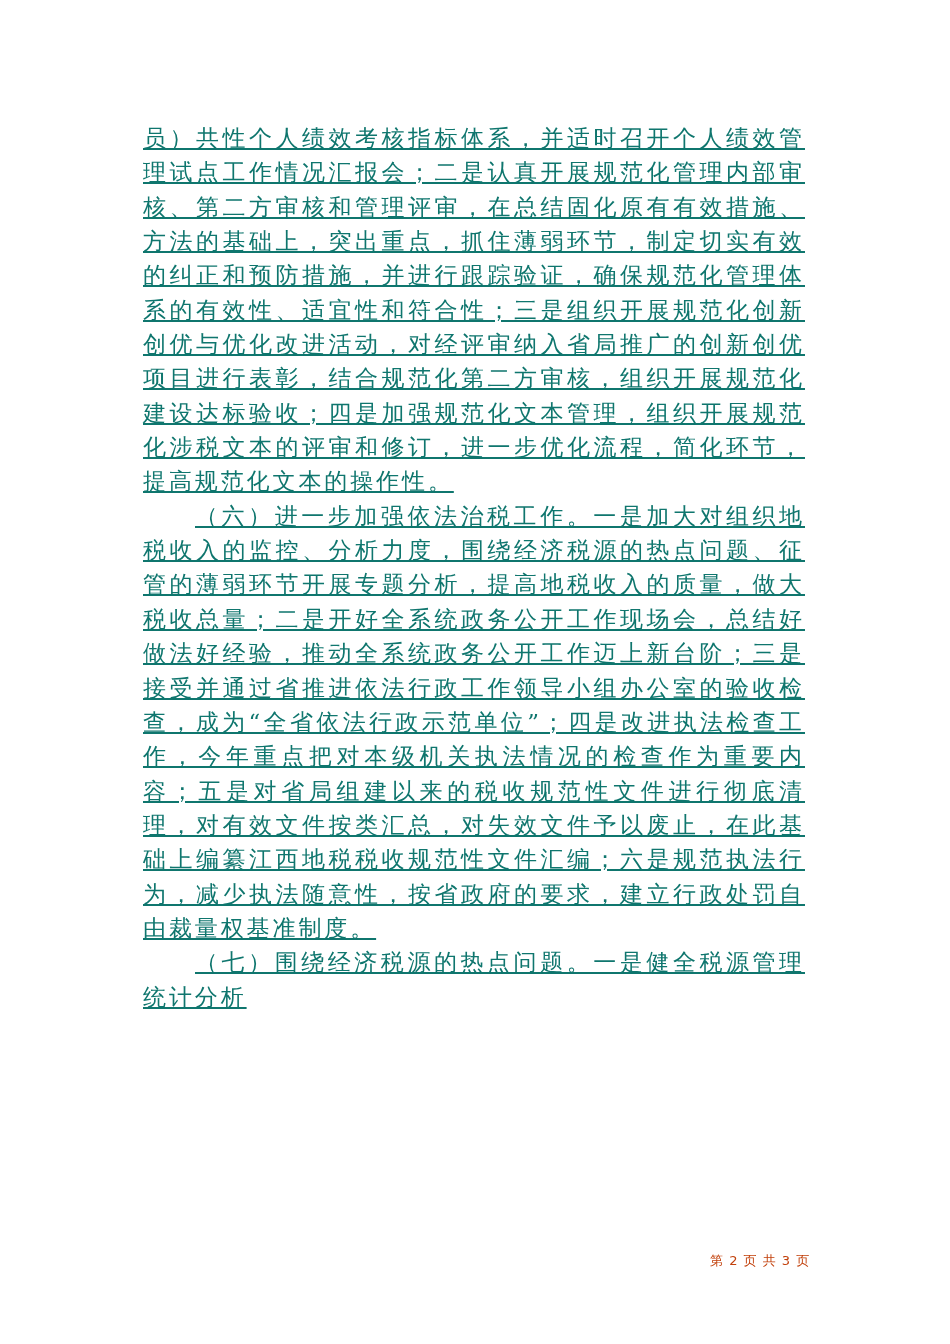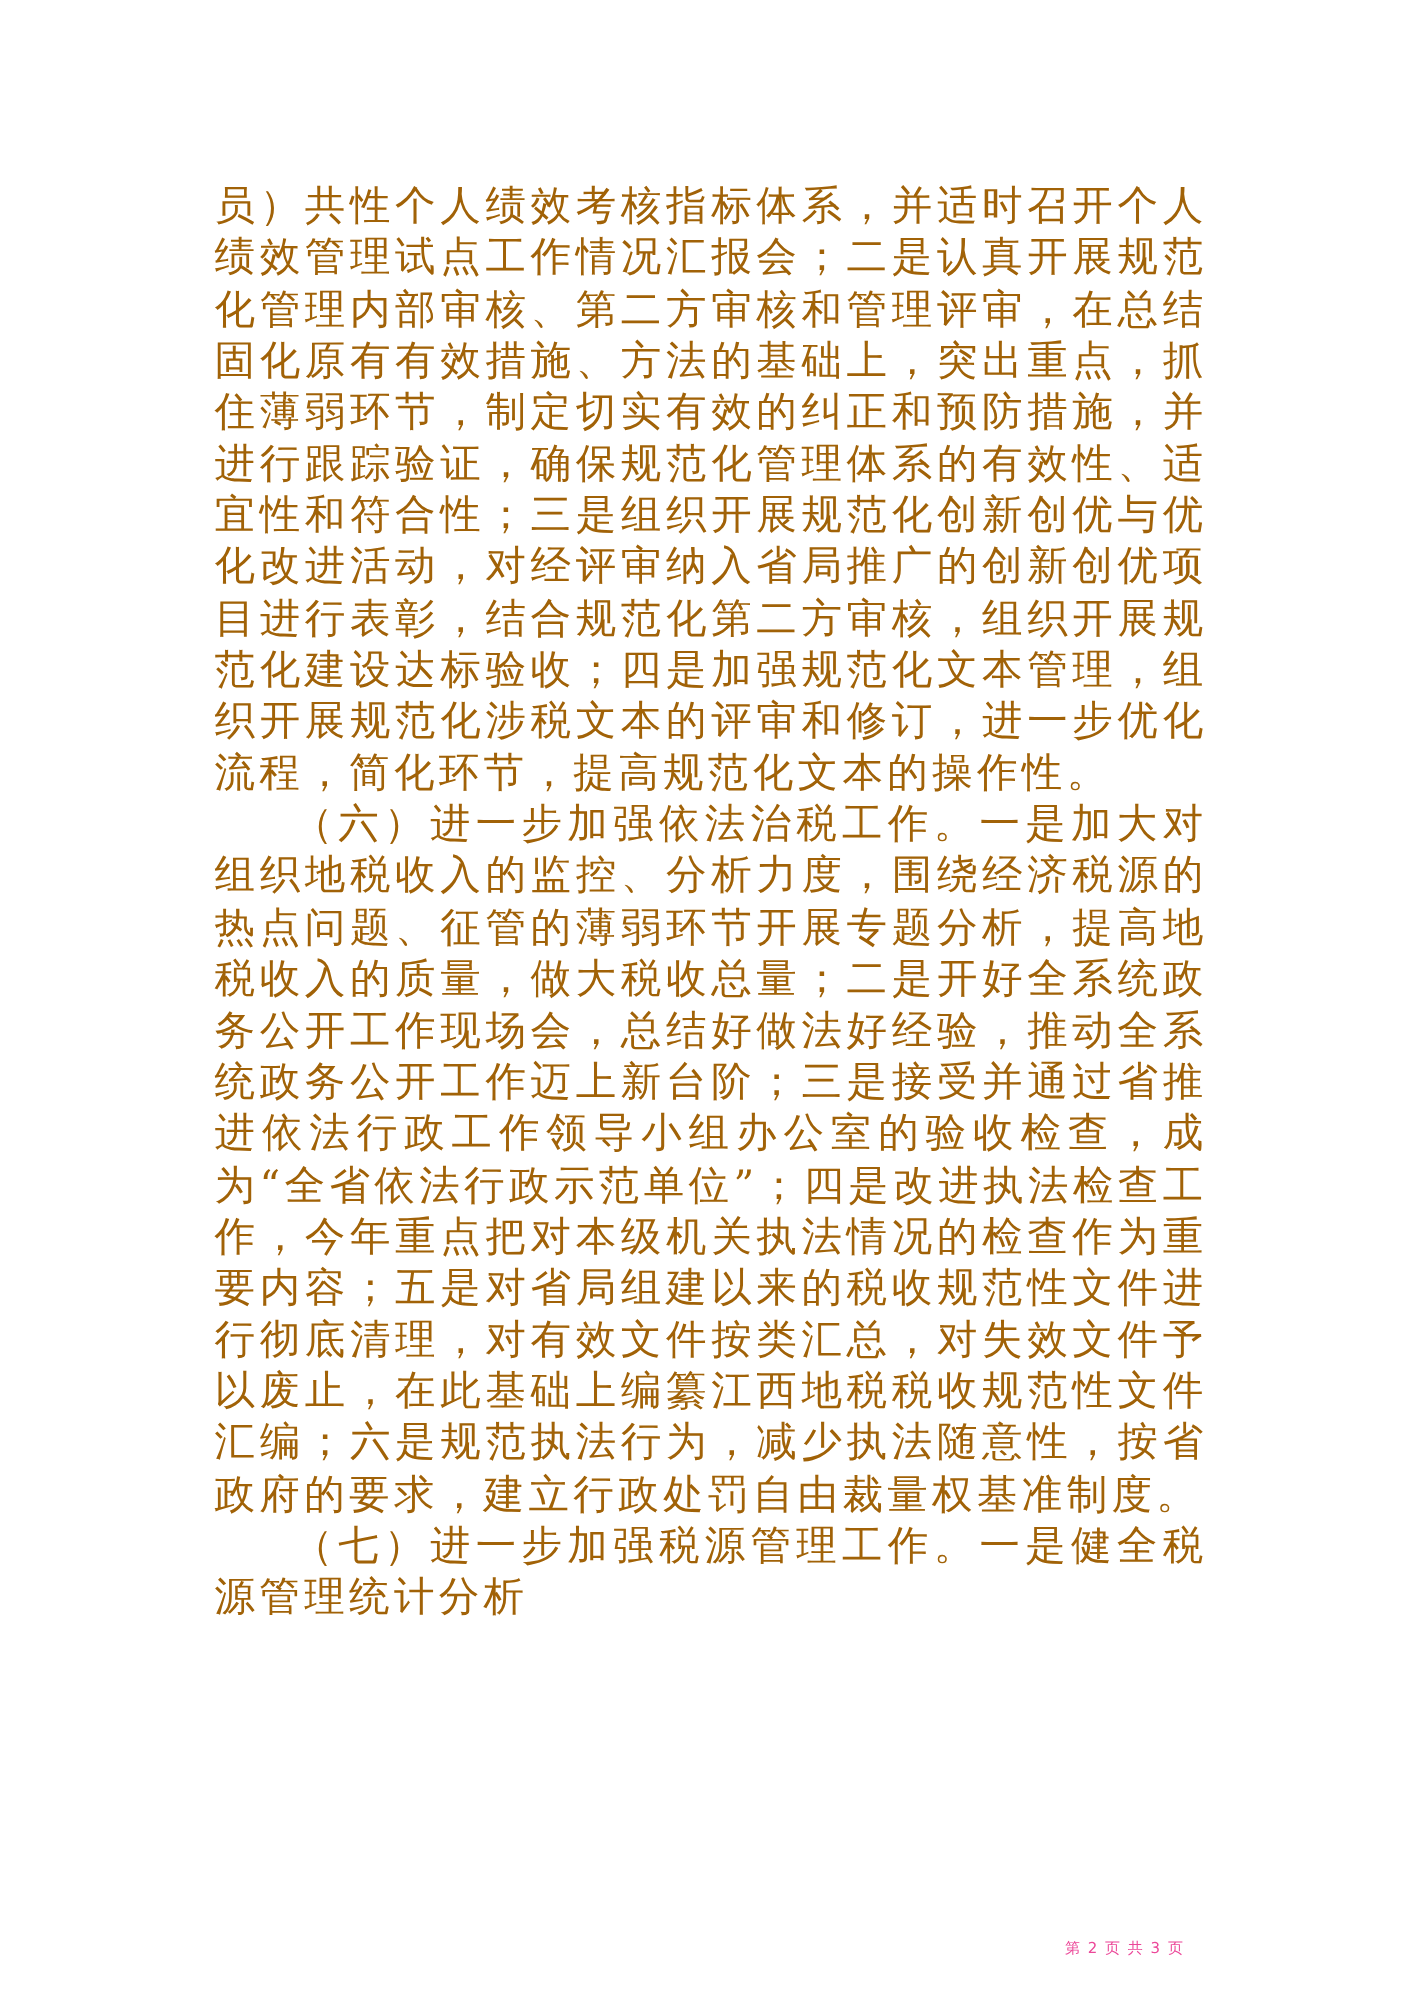--- a/index.html
+++ b/index.html
@@ -8,48 +8,48 @@
     position: absolute;
     left: 0; top: 0; width: 950px; height: 1344px;
     background: #ffffff;
   }
   .content {
     position: absolute;
     left: 143px;
     top: 121px;
     width: 662px;
     font-family: "DejaVu Serif", "Liberation Serif", serif;
-    font-size: 27px;
+    font-size: 23px;
     line-height: 34.35px;
-    color: #a16207;
+    color: #0f766e;
     letter-spacing: 2.9px;
     text-align: justify;
+    text-decoration: underline;
   }
   .para {
     margin: 0;
     padding: 0;
     text-align: justify;
     text-align-last: left;
   }
   .para.indent { text-indent: 52px; }
   .footer {
     position: absolute;
     left: 710px;
     top: 1252px;
     font-family: "DejaVu Sans", "Liberation Sans", sans-serif;
-    font-size: 10px;
-    color: #ec4899;
+    font-size: 13px;
+    color: #c2410c;
     letter-spacing: 1px;
     white-space: nowrap;
-    margin-top: 40px;
   }
 </style>
 </head>
 <body>
 
 <div class="page">
   <div class="content">
     <p class="para">员）共性个人绩效考核指标体系，并适时召开个人绩效管理试点工作情况汇报会；二是认真开展规范化管理内部审核、第二方审核和管理评审，在总结固化原有有效措施、方法的基础上，突出重点，抓住薄弱环节，制定切实有效的纠正和预防措施，并进行跟踪验证，确保规范化管理体系的有效性、适宜性和符合性；三是组织开展规范化创新创优与优化改进活动，对经评审纳入省局推广的创新创优项目进行表彰，结合规范化第二方审核，组织开展规范化建设达标验收；四是加强规范化文本管理，组织开展规范化涉税文本的评审和修订，进一步优化流程，简化环节，提高规范化文本的操作性。</p>
     <p class="para indent">（六）进一步加强依法治税工作。一是加大对组织地税收入的监控、分析力度，围绕经济税源的热点问题、征管的薄弱环节开展专题分析，提高地税收入的质量，做大税收总量；二是开好全系统政务公开工作现场会，总结好做法好经验，推动全系统政务公开工作迈上新台阶；三是接受并通过省推进依法行政工作领导小组办公室的验收检查，成为“全省依法行政示范单位”；四是改进执法检查工作，今年重点把对本级机关执法情况的检查作为重要内容；五是对省局组建以来的税收规范性文件进行彻底清理，对有效文件按类汇总，对失效文件予以废止，在此基础上编纂江西地税税收规范性文件汇编；六是规范执法行为，减少执法随意性，按省政府的要求，建立行政处罚自由裁量权基准制度。</p>
-    <p class="para indent">（七）进一步加强税源管理工作。一是健全税源管理统计分析</p>
+    <p class="para indent">（七）围绕经济税源的热点问题。一是健全税源管理统计分析</p>
   </div>
   <div class="footer">第 2 页 共 3 页</div>
 </div>
 
 </body></html>

